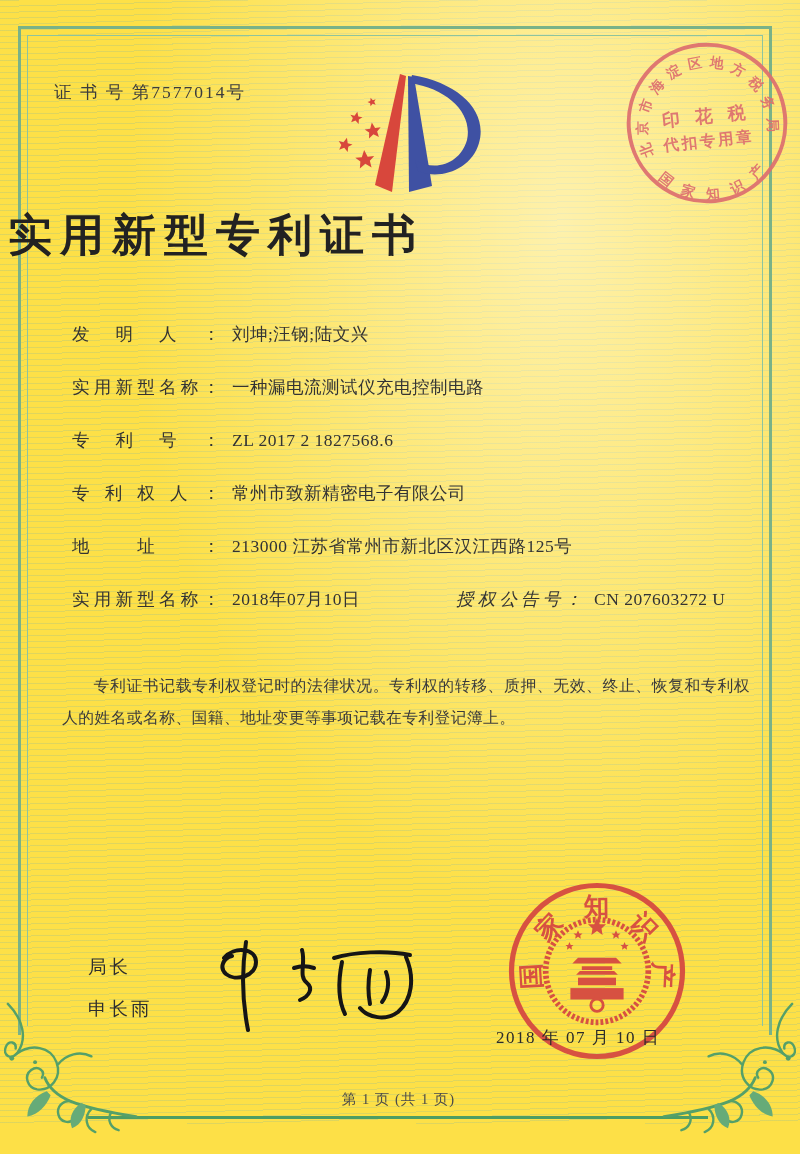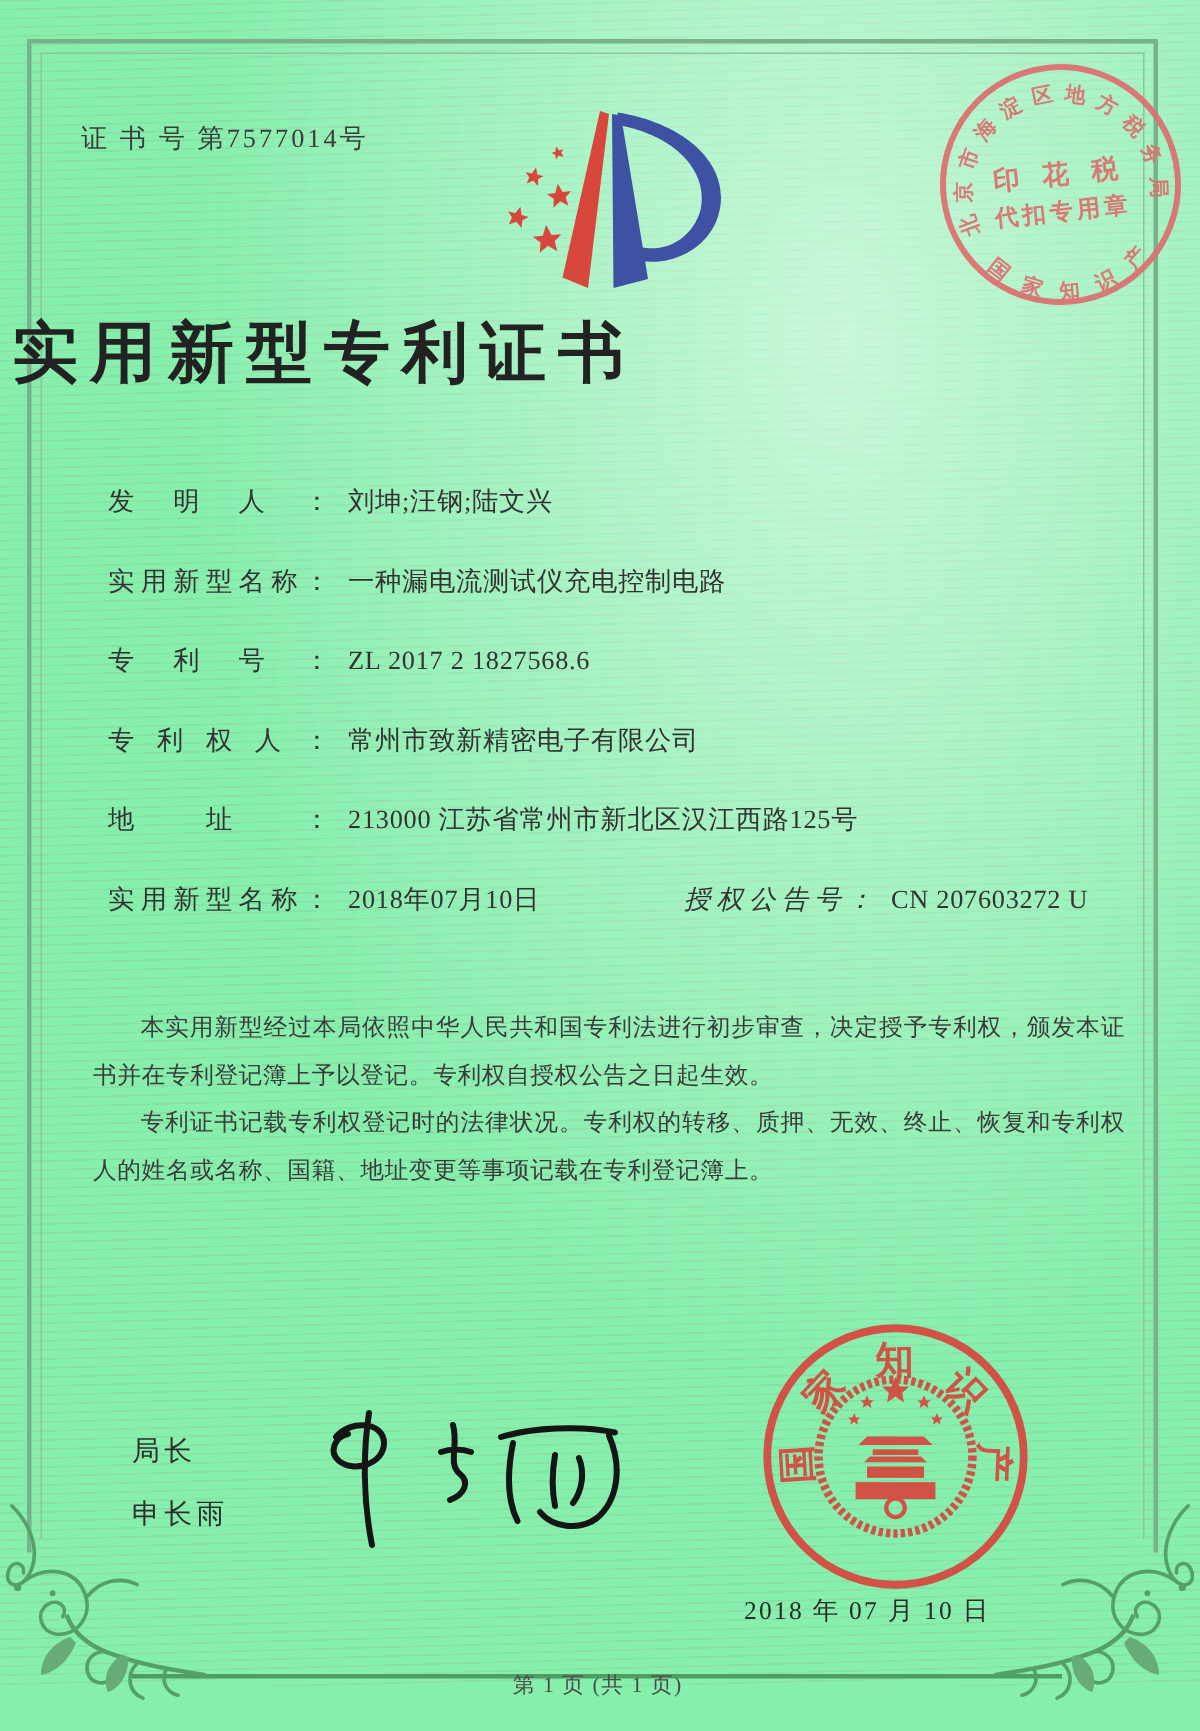--- a/index.html
+++ b/index.html
@@ -1,18 +1,18 @@
 <!DOCTYPE html>
 <html><head>
 <meta charset="utf-8">
 <style>
   html,body{margin:0;padding:0;background:#e8e8e4;}
   .page{
     position:relative;width:800px;height:1154px;margin:0 auto;
-    background:#86efac;overflow:hidden;
+    background:#fde047;overflow:hidden;
     font-family:"Liberation Serif","DejaVu Serif",serif;color:#333;
   }
   .guilloche{
     position:absolute;left:0;top:0;width:800px;height:1124px;
     background:
       radial-gradient(ellipse at 70% 20%, rgba(255,255,255,.55), transparent 55%),
       repeating-linear-gradient(178.5deg,
         rgba(140,185,155,.28) 0px, rgba(140,185,155,.28) 1px,
         transparent 1px, transparent 6px);
   }
@@ -43,22 +43,22 @@
   .flabel2{display:inline-block;width:126px;text-align:justify;text-align-last:justify;font-style:italic;}
   .paras{
     position:absolute;left:62px;right:50px;top:670px;
     font-size:15.8px;line-height:31.5px;text-align:justify;color:#3b3b3b;letter-spacing:.4px;
   }
   .paras p{margin:0;text-indent:2em;}
   .sig-post{position:absolute;left:88px;top:954px;font-size:18.5px;letter-spacing:3px;color:#2e2e2e;}
   .sig-name{position:absolute;left:88px;top:996px;font-size:18.5px;letter-spacing:3px;color:#2e2e2e;font-family:Liberation Serif, serif;}
   .signature{position:absolute;left:210px;top:938px;width:218px;height:98px;}
   .seal{position:absolute;left:502px;top:876px;width:190px;height:190px;opacity:.95;}
-  .seal-date{position:absolute;left:496px;top:1062px;font-size:17px;letter-spacing:1.5px;color:#2b2b2b;font-family:Liberation Serif, serif;}
-  .footer{position:absolute;left:0;right:3px;top:1090px;text-align:center;font-size:14.5px;letter-spacing:1px;color:#4a4a4a;margin-top:24px;}
+  .seal-date{position:absolute;left:496px;top:1026px;font-size:17px;letter-spacing:1.5px;color:#2b2b2b;font-family:Liberation Serif, serif;}
+  .footer{position:absolute;left:0;right:3px;top:1090px;text-align:center;font-size:14.5px;letter-spacing:1px;color:#4a4a4a;}
   svg text{font-family:"Liberation Serif","DejaVu Serif",serif;}
 </style>
 </head>
 <body>
 
 <div class="page">
   <div class="guilloche"></div>
 
   <div class="frame-outer"></div>
   <div class="frame-inner"></div>
@@ -146,21 +146,20 @@
     </div>
     <div class="frow">
       <span class="flabel">实用新型名称：</span><span class="fvalue">2018年07月10日</span>
       <span class="gazette">
         <span class="flabel2">授权公告号：</span><span class="fvalue">CN 207603272 U</span>
       </span>
     </div>
   </div>
 
   <div class="paras">
-    <p>本实用新型经过本局依照中华人民共和国专利法进行初步审查，决定授予专利权，颁发本证书并在专利登记簿上予以登记。专利权自授权公告之日起生效。</p>
     <p>专利证书记载专利权登记时的法律状况。专利权的转移、质押、无效、终止、恢复和专利权人的姓名或名称、国籍、地址变更等事项记载在专利登记簿上。</p>
   </div>
 
   <div class="sig-post">局长</div>
   <div class="sig-name">申长雨</div>
 
   <svg class="signature" viewBox="0 0 218 98">
     <g fill="none" stroke="#151515" stroke-width="4" stroke-linecap="round">
       <path d="M36,4 C32,30 32,62 38,92"></path>
       <path d="M14,20 C24,8 46,10 46,24 C46,38 26,44 16,36 C9,30 13,20 22,18"></path>

